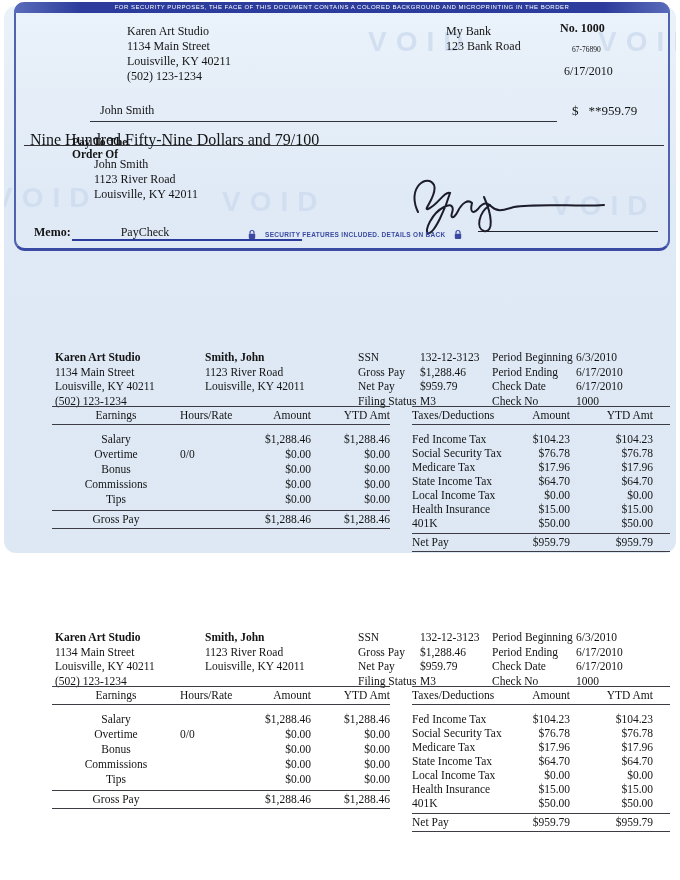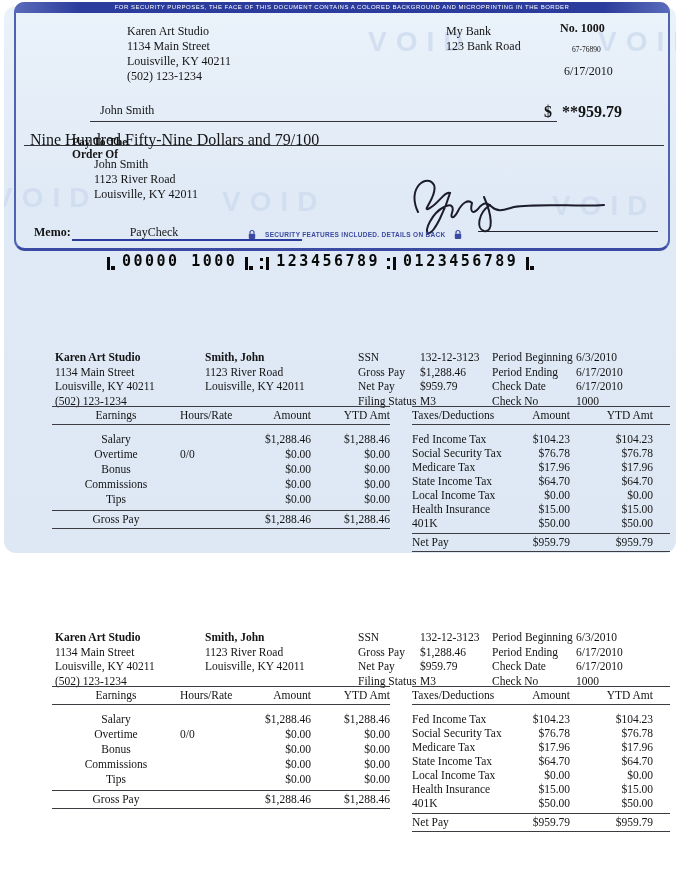--- a/index.html
+++ b/index.html
@@ -22,30 +22,30 @@
   .check .abs{position:absolute;}
   .blk{font-size:12px;line-height:15px;}
   .co{left:111px;top:22px;}
   .bank{left:430px;top:22px;}
   .cno{left:544px;top:19px;font-weight:bold;font-size:12px;}
   .frac{left:556px;top:43px;font-size:7.5px;}
   .cdate{left:548px;top:62px;font-size:12px;}
   .payto{left:56px;top:95px;font-weight:bold;font-size:11.5px;line-height:11.5px;margin-top:40px;}
   .payee{left:84px;top:101px;font-size:12px;}
   .payee-line{left:74px;top:119px;width:467px;border-bottom:1px solid #33333a;height:0;}
-  .amt{left:528px;top:101px;font-size:16px;font-weight:bold;}
+  .amt{left:556px;top:101px;font-size:13px;}
   .amt .cur{margin-right:10px;}
   .words{left:14px;top:129px;font-size:16px;}
   .words-line{left:8px;top:143px;width:640px;border-bottom:1px solid #33333a;height:0;}
   .paddr{left:78px;top:155px;}
   .sig-line{left:462px;top:229px;width:180px;border-bottom:1.5px solid #23232b;height:0;}
   .sig{left:372px;top:165px;width:240px;height:70px;}
   .memo{left:18px;top:223px;font-size:12px;display:flex;gap:28px;}
   .memo .lab{font-weight:bold;}
-  .memo .val{margin-left:31px;}
+  .memo .val{margin-left:22px;}
   .memo-line{left:56px;top:237px;width:230px;border-bottom:2px solid #2c3c9c;height:0;}
   .sec{left:232px;top:227px;display:flex;align-items:center;gap:9px;}
   .sec .note{font-family:"Liberation Sans",sans-serif;font-size:6.5px;font-weight:bold;
              color:#3b4aa0;letter-spacing:.3px;white-space:nowrap;}
 
   
   .micr{position:absolute;left:106px;top:252px;display:flex;align-items:flex-end;gap:7px;
         font-family:"DejaVu Sans Mono",monospace;font-weight:bold;font-size:15px;
         letter-spacing:2.5px;color:#0a0a0a;}
   .ms{display:inline-block;position:relative;width:9px;height:13px;}
@@ -156,30 +156,20 @@
         <rect x="1" y="5.5" width="8" height="6.5" rx="1" fill="#3b4aa0"></rect>
       </svg>
       <span class="note">SECURITY FEATURES INCLUDED. DETAILS ON BACK</span>
       <svg width="8" height="11" viewBox="0 0 10 13">
         <path d="M2.5,5.5 V4 a2.5,2.5 0 0 1 5,0 V5.5" fill="none" stroke="#3b4aa0" stroke-width="1.5"></path>
         <rect x="1" y="5.5" width="8" height="6.5" rx="1" fill="#3b4aa0"></rect>
       </svg>
     </div>
   </div>
 
-  <div class="micr">
-    <span class="ms ms-onus"></span>
-    <span>00000 1000</span>
-    <span class="ms ms-onus"></span>
-    <span class="ms ms-transit"></span>
-    <span>123456789</span>
-    <span class="ms ms-transit"></span>
-    <span>0123456789</span>
-    <span class="ms ms-onus"></span>
-  </div>
 
   <section class="stub stub1">
     <div class="sh sh-company">
       <div class="b">Karen Art Studio</div>
       <div>1134 Main Street</div>
       <div>Louisville, KY 40211</div>
       <div>(502) 123-1234</div>
     </div>
     <div class="sh sh-emp">
       <div class="b">Smith, John</div>

